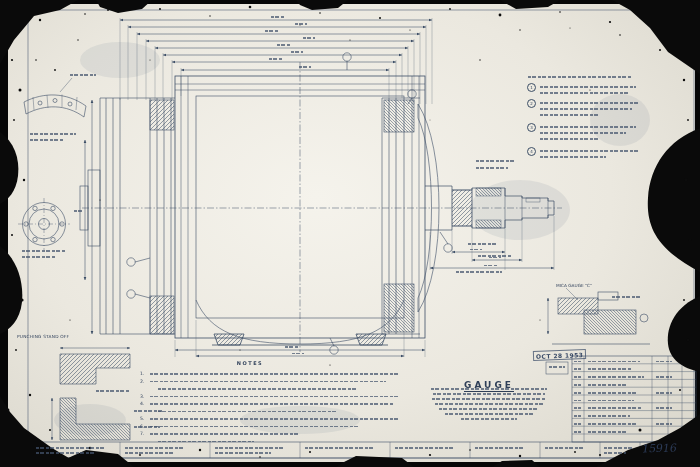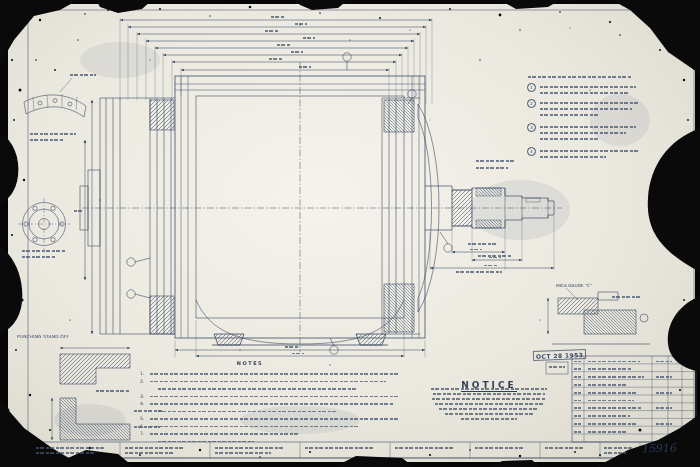--- a/index.html
+++ b/index.html
@@ -356,21 +356,21 @@
 
     <div class="lbl" style="left:17px;top:334px;font-size:4.3px;letter-spacing:.2px;">PUNCHING STAND OFF</div>
 
     <div class="lbl" style="left:556px;top:283px;font-size:4.3px;">MICA GAUGE "C"</div>
 
     <div class="lbl" style="left:533px;top:350px;font-size:6px;font-weight:bold;letter-spacing:.4px;border:0.7px solid rgba(59,76,104,.75);padding:0.5px 2px;transform:rotate(-2deg);color:#3b4c68;">OCT 28 1953</div>
 
     <div class="lbl" style="left:642px;top:442px;font:italic 11px 'DejaVu Serif',serif;transform:rotate(-2deg);color:#2c3b57;">15916</div>
 
     <div style="position:absolute;left:428px;top:373px;width:122px;text-align:center;">
-      <div class="lbl" style="position:static;display:inline-block;font-size:9px;font-weight:bold;letter-spacing:3px;border-bottom:0.8px solid #2f3f58;padding-bottom:0.5px;color:#2f3f58;">NOTICE</div>
+      <div class="lbl" style="position:static;display:inline-block;font-size:9px;font-weight:bold;letter-spacing:3px;border-bottom:0.8px solid #2f3f58;padding-bottom:0.5px;color:#2f3f58;">GAUGE</div>
     </div>
 
     <div class="lbl" style="left:140px;top:360px;width:220px;text-align:center;font-size:5px;font-weight:bold;letter-spacing:1.5px;">NOTES</div>
 
     <div class="nnum" style="left:140px;top:371px;">1.</div>
     <div class="nnum" style="left:140px;top:378.5px;">2.</div>
     <div class="nnum" style="left:140px;top:393.5px;">3.</div>
     <div class="nnum" style="left:140px;top:401px;">4.</div>
     <div class="nnum" style="left:140px;top:416px;">5.</div>
     <div class="nnum" style="left:140px;top:423.5px;">6.</div>

